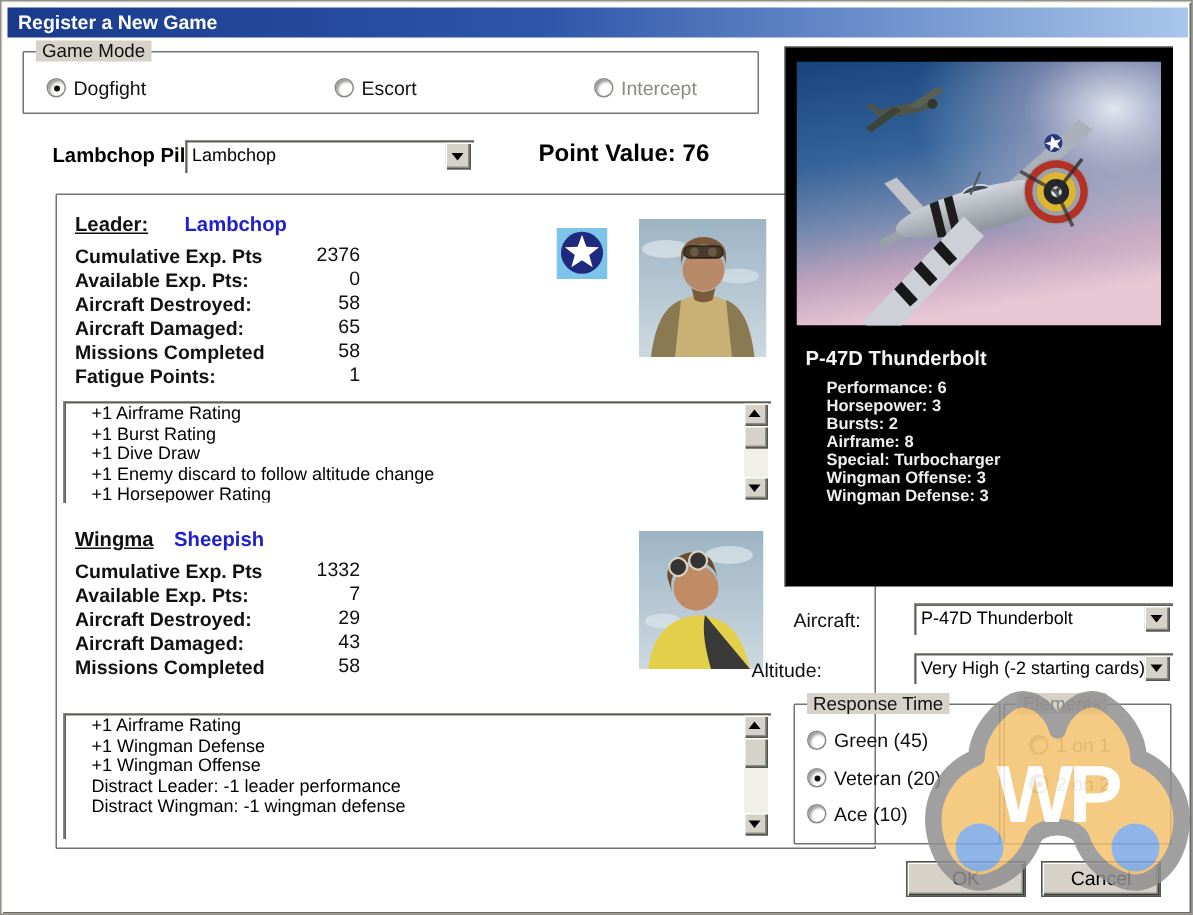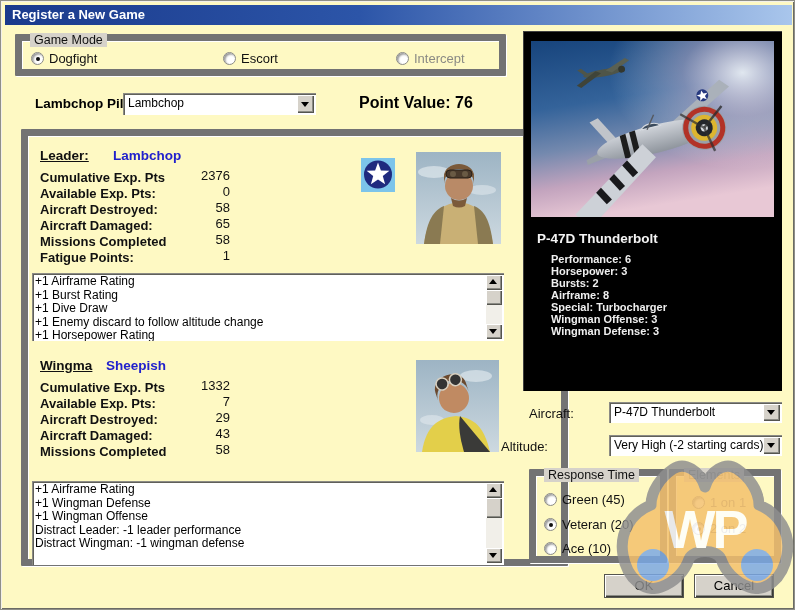--- a/index.html
+++ b/index.html
@@ -1,31 +1,31 @@
 <!DOCTYPE html>
 <html><head>
 <meta charset="utf-8">
 <style>
   html,body { margin:0; padding:0; background:#555; }
   * { box-sizing:border-box; font-family:"Liberation Sans", sans-serif; }
   #dialog {
-    position:relative; width:795px; height:610px; background:#fef9c3;
+    position:relative; width:795px; height:610px; background:#ffffff;
     overflow:hidden; border:1px solid #8f8f88;
     box-shadow: inset 1px 1px 0 #f2f0ea, inset -1px -1px 0 #6b6b64;
   }
   .abs { position:absolute; }
   
   #titlebar {
     position:absolute; left:4px; top:4px; width:787px; height:20px;
     background:linear-gradient(90deg,#1a3a8c 0%, #2c55a8 45%, #a9c6ec 100%);
     color:#fff; font-weight:bold; font-size:13px; line-height:20px; padding-left:7px;
   }
   
   .groupbox {
-    position:absolute; border:7px solid #737373; border-radius:1px;
+    position:absolute; border:1px solid #737373; border-radius:1px;
     box-shadow: 1px 1px 0 #ffffff, inset 1px 1px 0 #ffffff;
   }
   .gb-label {
     position:absolute; top:-8px; left:8px; background:#d6d2ca; padding:0 4px;
     font-size:12.5px; color:#111; line-height:14px;
   }
   .gb-label.dis { color:#8a8a84; }
   
   .radio {
     position:absolute; width:13px; height:13px; border-radius:50%; background:#fff;
@@ -53,21 +53,21 @@
   }
   .tri-down { position:absolute; left:4px; top:7px; width:0; height:0;
     border-left:4px solid transparent; border-right:4px solid transparent; border-top:5px solid #000; }
   .tri-up-s { position:absolute; left:3px; top:4px; width:0; height:0;
     border-left:4px solid transparent; border-right:4px solid transparent; border-bottom:5px solid #000; }
   .tri-down-s { position:absolute; left:3px; top:5px; width:0; height:0;
     border-left:4px solid transparent; border-right:4px solid transparent; border-top:5px solid #000; }
   
   .listbox { position:absolute; overflow:hidden; }
   .lb-items { position:absolute; left:3px; top:2px; right:20px; }
-  .lb-item { font-size:12px; line-height:13.5px; color:#000; padding-left:0; white-space:nowrap; }
+  .lb-item { font-size:12px; line-height:13.5px; color:#000; padding-left:16px; white-space:nowrap; }
   .sb { position:absolute; top:2px; right:2px; bottom:2px; width:16px; background:#f1efe9; }
   .sb-btn { position:absolute; left:0; width:16px; height:15px; background:#d6d2ca;
     box-shadow: inset 1px 1px 0 #fff, inset -1px -1px 0 #55554f, inset -2px -2px 0 #8b8b85; }
   .sb-up { top:0; } .sb-down { bottom:0; }
   .sb-thumb { position:absolute; left:0; width:16px; background:#d6d2ca;
     box-shadow: inset 1px 1px 0 #fff, inset -1px -1px 0 #55554f, inset -2px -2px 0 #8b8b85; }
   
   .srow { position:absolute; left:12px; width:200px; height:16px; }
   .sl { font-weight:bold; font-size:13px; color:#111; }
   .sv { position:absolute; left:106px; top:0; width:84px; text-align:right; font-size:13px; color:#111; }
@@ -110,21 +110,21 @@
     <span class="ctext">Lambchop</span>
     <span class="cbtn">
         <span class="tri-down"></span>
       </span>
   </div>
   <span class="abs" style="left:358px; top:93px; font-weight:bold; font-size:16px;">
     <span>Point Value:</span>
     <span>76</span>
   </span>
 
-  <div class="groupbox" style="left:20px; top:128px; width:547px; height:437px;">
+  <div class="groupbox" style="left:36px; top:128px; width:547px; height:437px;">
 
     <span class="abs heading" style="left:12px; top:12px;">Leader:</span>
     <span class="abs pname" style="left:85px; top:12px;">Lambchop</span>
 
     <div class="srow" style="top:32px;"><span class="sl">Cumulative Exp.  Pts</span><span class="sv">2376</span></div>
     <div class="srow" style="top:48px;"><span class="sl">Available Exp. Pts:</span><span class="sv">0</span></div>
     <div class="srow" style="top:64px;"><span class="sl">Aircraft Destroyed:</span><span class="sv">58</span></div>
     <div class="srow" style="top:80px;"><span class="sl">Aircraft Damaged:</span><span class="sv">65</span></div>
     <div class="srow" style="top:96px;"><span class="sl">Missions Completed</span><span class="sv">58</span></div>
     <div class="srow" style="top:112px;"><span class="sl">Fatigue Points:</span><span class="sv">1</span></div>

